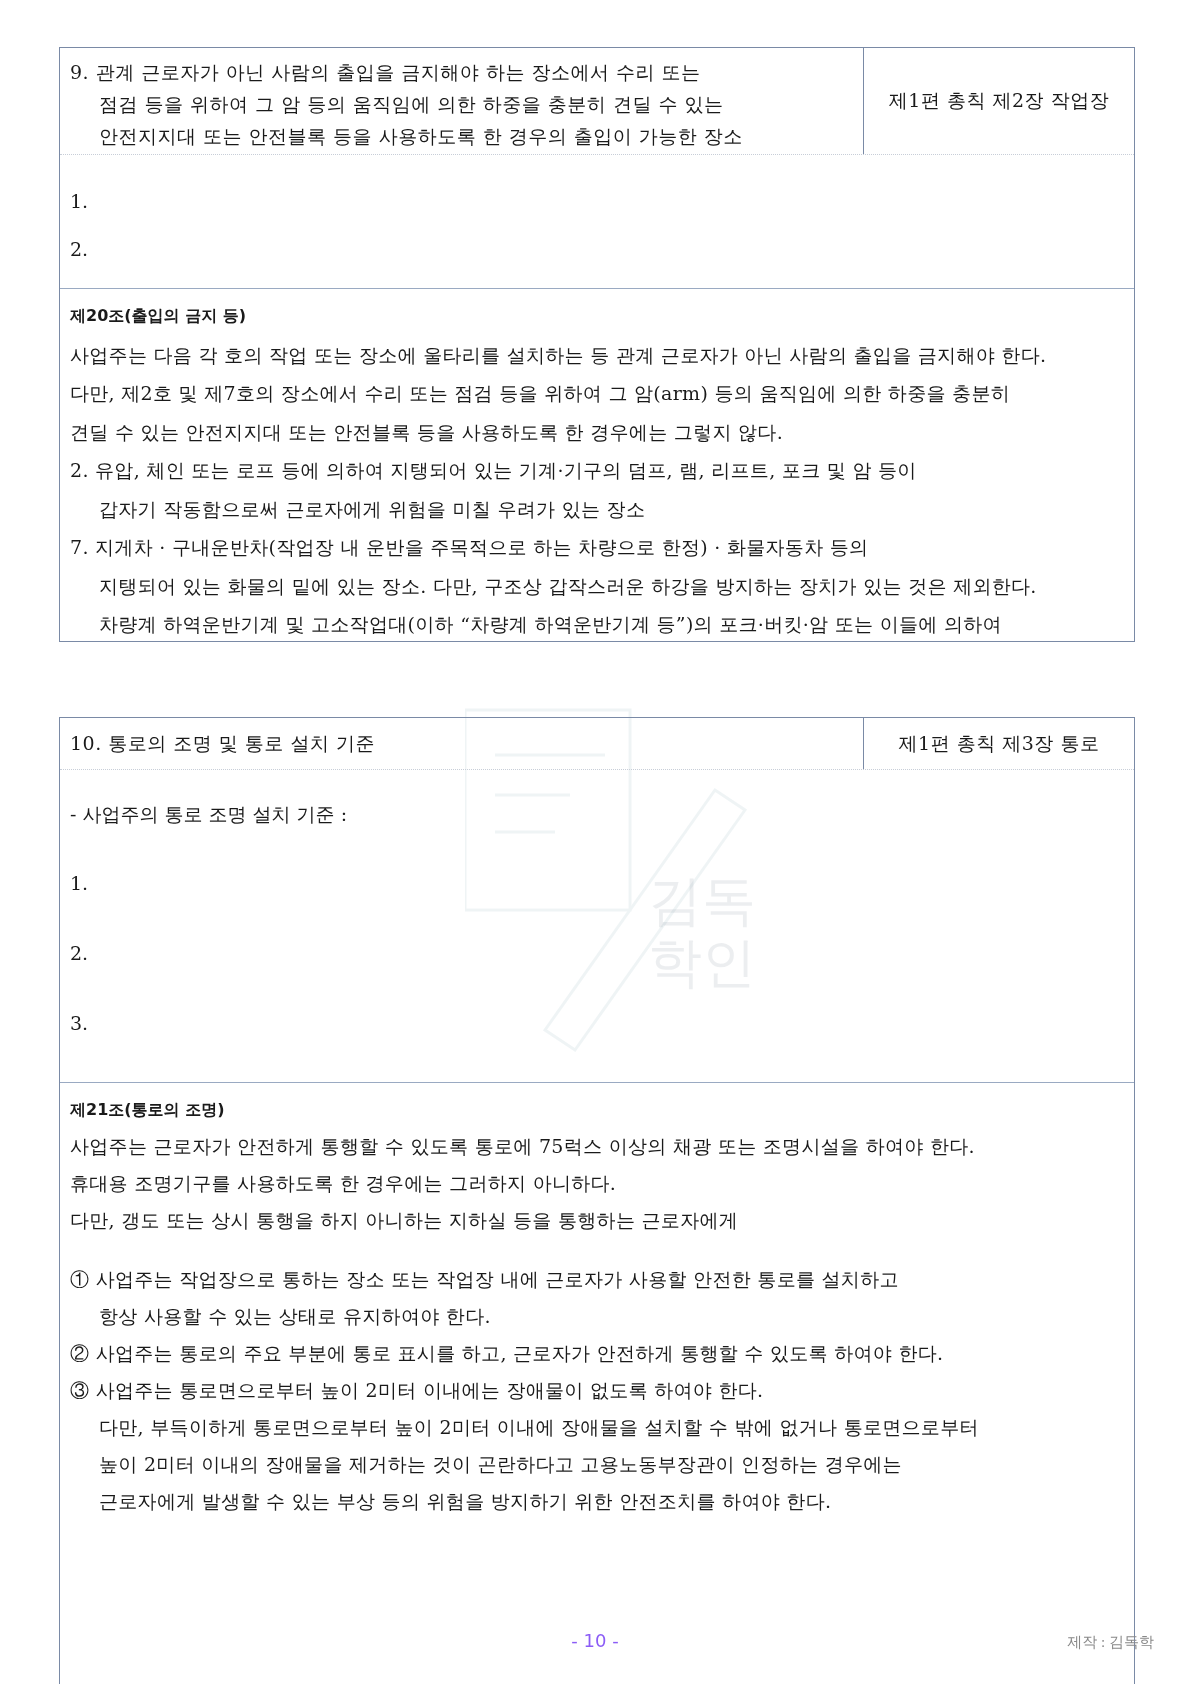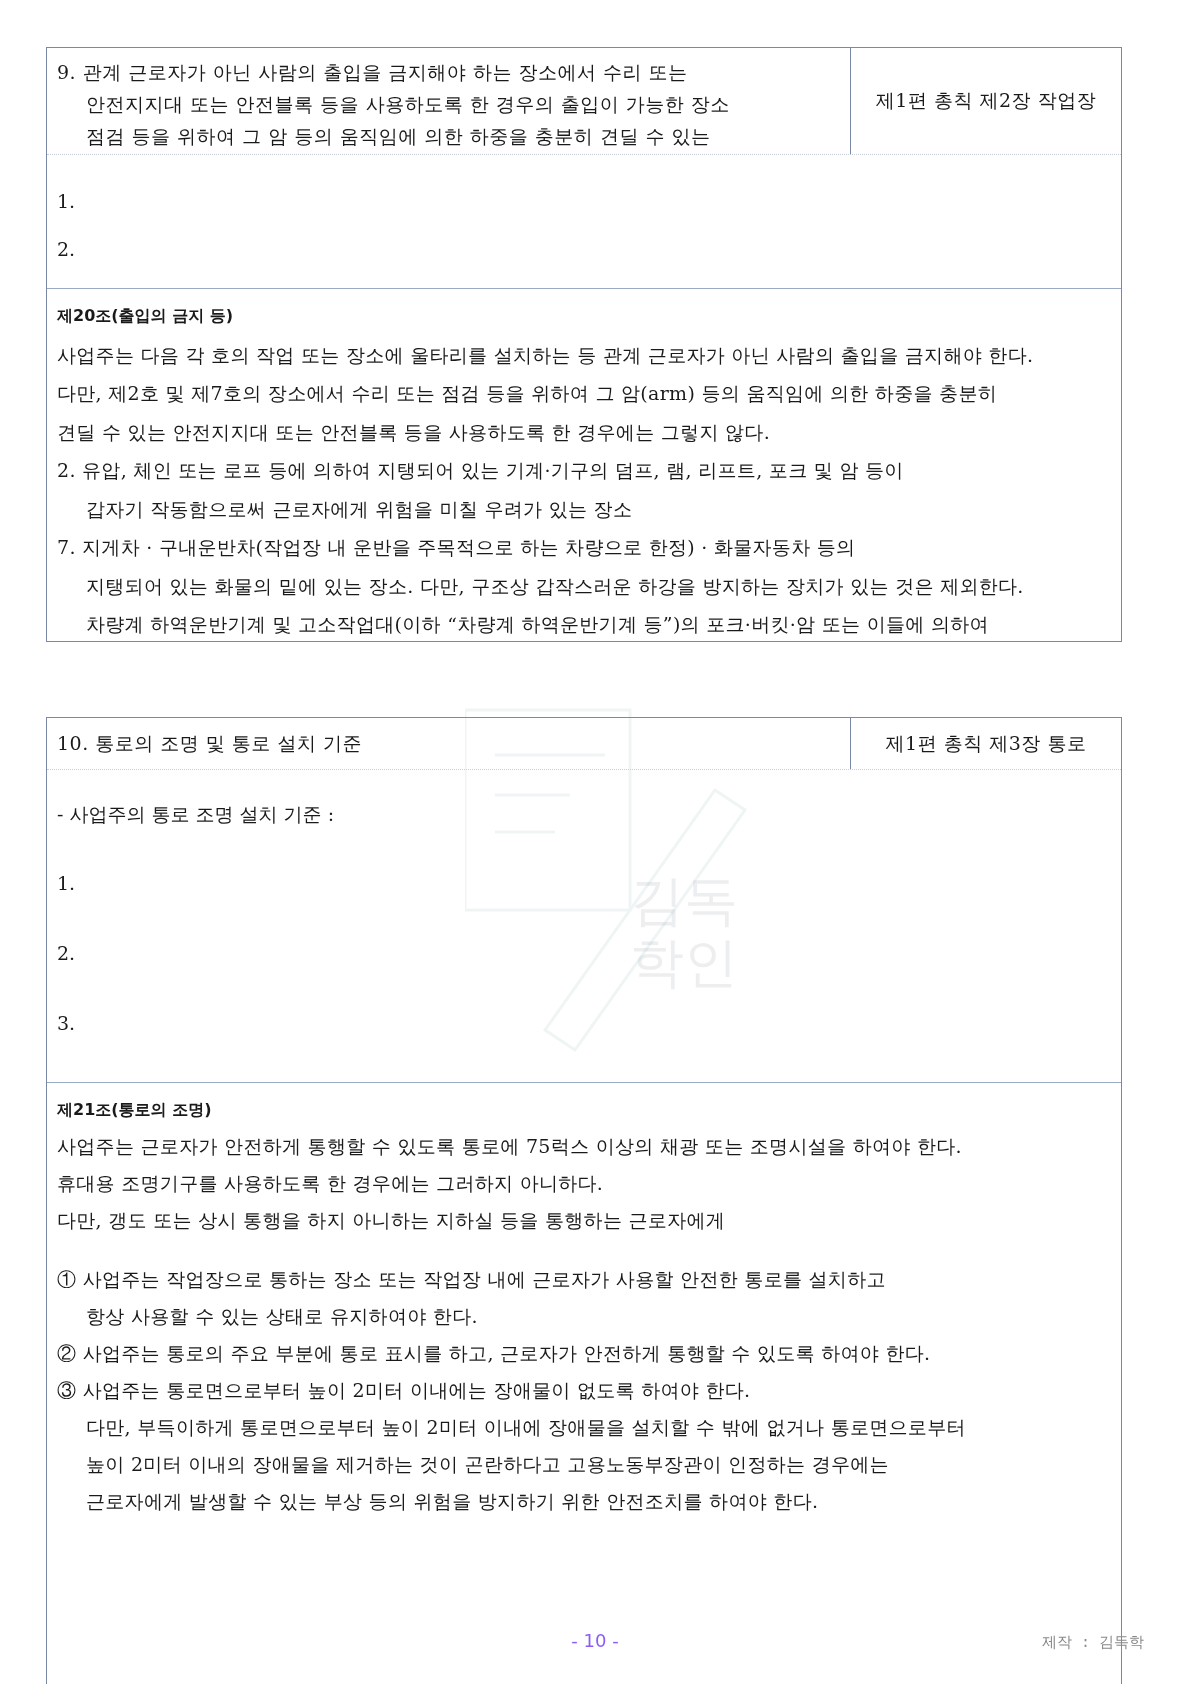--- a/index.html
+++ b/index.html
@@ -5,21 +5,21 @@
     * { box-sizing: border-box; margin: 0; padding: 0; }
     html, body { width: 1190px; height: 1684px; background: #ffffff; }
     body {
       position: relative;
       font-family: "DejaVu Serif", "Liberation Serif", serif;
       color: #1a1a1a;
       overflow: hidden;
     }
     .box {
       position: absolute;
-      left: 46px;
+      left: 59px;
       width: 1076px;
       border: 1.5px solid #7a8aa6;
     }
     .q-row {
       display: flex;
       border-bottom: 1px dotted #c8ced8;
     }
     .q-text {
       flex: 1;
       border-right: 1.5px solid #7a8aa6;
@@ -49,29 +49,29 @@
       letter-spacing: 0.3px;
     }
     .law .title { font-weight: bold; font-family: "DejaVu Sans", sans-serif; font-size: 16px; letter-spacing: 0; }
     .indent { padding-left: 29px; }
     .gap { height: 22px; }
     .footer-page {
       position: absolute; top: 1630px; left: 0; width: 1190px;
       text-align: center; font-size: 18px; font-family: "DejaVu Sans", sans-serif; color: #8b5cf6;
     }
     .footer-credit {
-      position: absolute; top: 1633px; right: 46px;
-      font-size: 15px; color: #888; font-family: Liberation Mono, monospace;
+      position: absolute; top: 1633px; right: 36px;
+      font-size: 15px; color: #888; font-family: Liberation Serif, serif;
     }
     .watermark {
       position: absolute; left: 465px; top: 700px; width: 320px; height: 360px;
       pointer-events: none; opacity: 0.09;
     }
     .wm-text {
-      position: absolute; left: 630px; top: 870px;
+      position: absolute; left: 648px; top: 870px;
       font-family: "DejaVu Sans", sans-serif; font-size: 54px; line-height: 62px;
       color: #6a7a88; opacity: 0.12; pointer-events: none;
     }
   </style>
 </head>
 <body>
 
 <svg class="watermark" viewBox="0 0 320 360">
   <rect x="0" y="10" width="165" height="200" fill="none" stroke="#5a8a9a" stroke-width="3"></rect>
   <line x1="30" y1="55" x2="140" y2="55" stroke="#5a8a9a" stroke-width="3"></line>
@@ -81,22 +81,22 @@
 </svg>
 <div class="wm-text">
   <div>김독</div>
   <div>학인</div>
 </div>
 
 <div class="box" style="top:47px; height:595px;">
   <div class="q-row" style="height:107px;">
     <div class="q-text">
       <div>9. 관계 근로자가 아닌 사람의 출입을 금지해야 하는 장소에서 수리 또는</div>
+      <div class="indent">점검 등을 위하여 그 암 등의 움직임에 의한 하중을 충분히 견딜 수 있는</div>
       <div class="indent">안전지지대 또는 안전블록 등을 사용하도록 한 경우의 출입이 가능한 장소</div>
-      <div class="indent">점검 등을 위하여 그 암 등의 움직임에 의한 하중을 충분히 견딜 수 있는</div>
     </div>
     <div class="q-ref">제1편 총칙 제2장 작업장</div>
   </div>
   <div class="answers" style="height:134px; padding-top:22px;">
     <div class="ans-line" style="height:48px;">1.</div>
     <div class="ans-line" style="height:48px;">2.</div>
   </div>
   <div class="law">
     <div class="title">제20조(출입의 금지 등)</div>
     <div>사업주는 다음 각 호의 작업 또는 장소에 울타리를 설치하는 등 관계 근로자가 아닌 사람의 출입을 금지해야 한다.</div>

